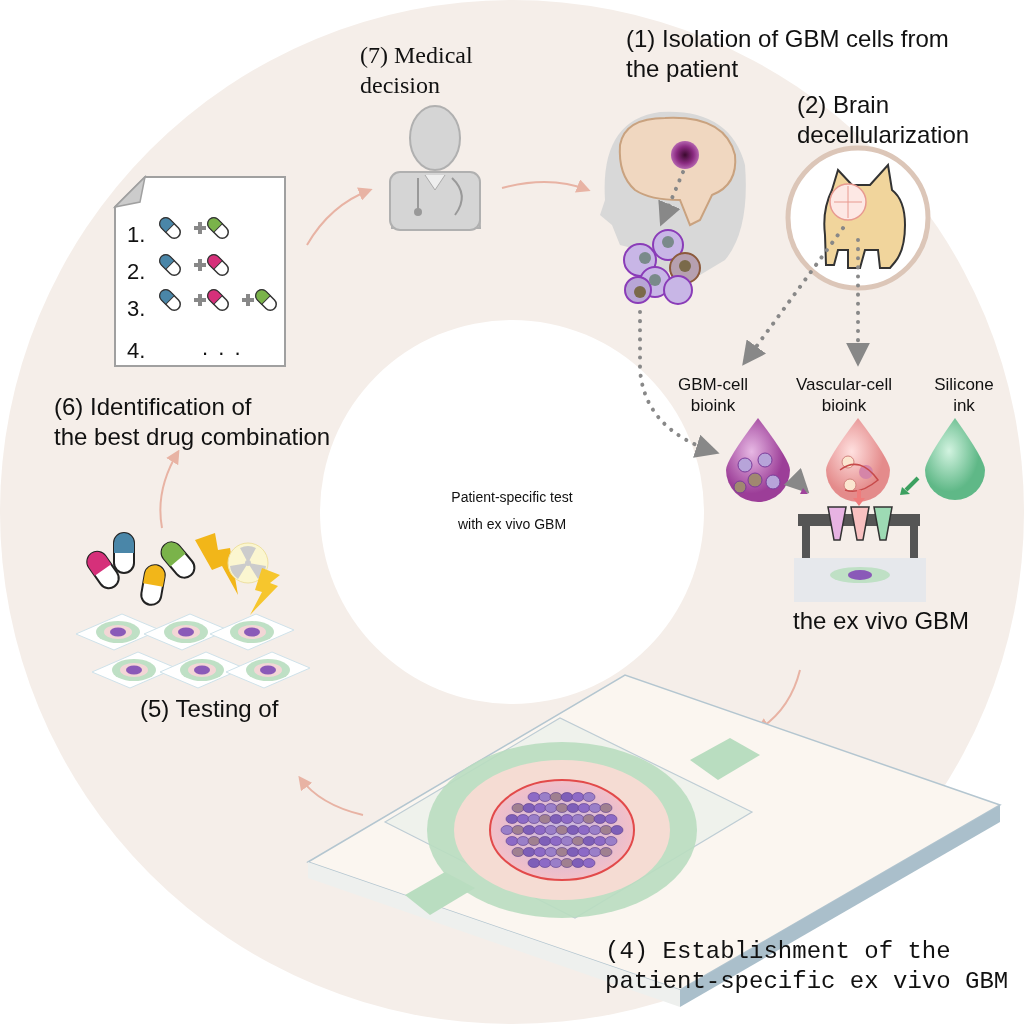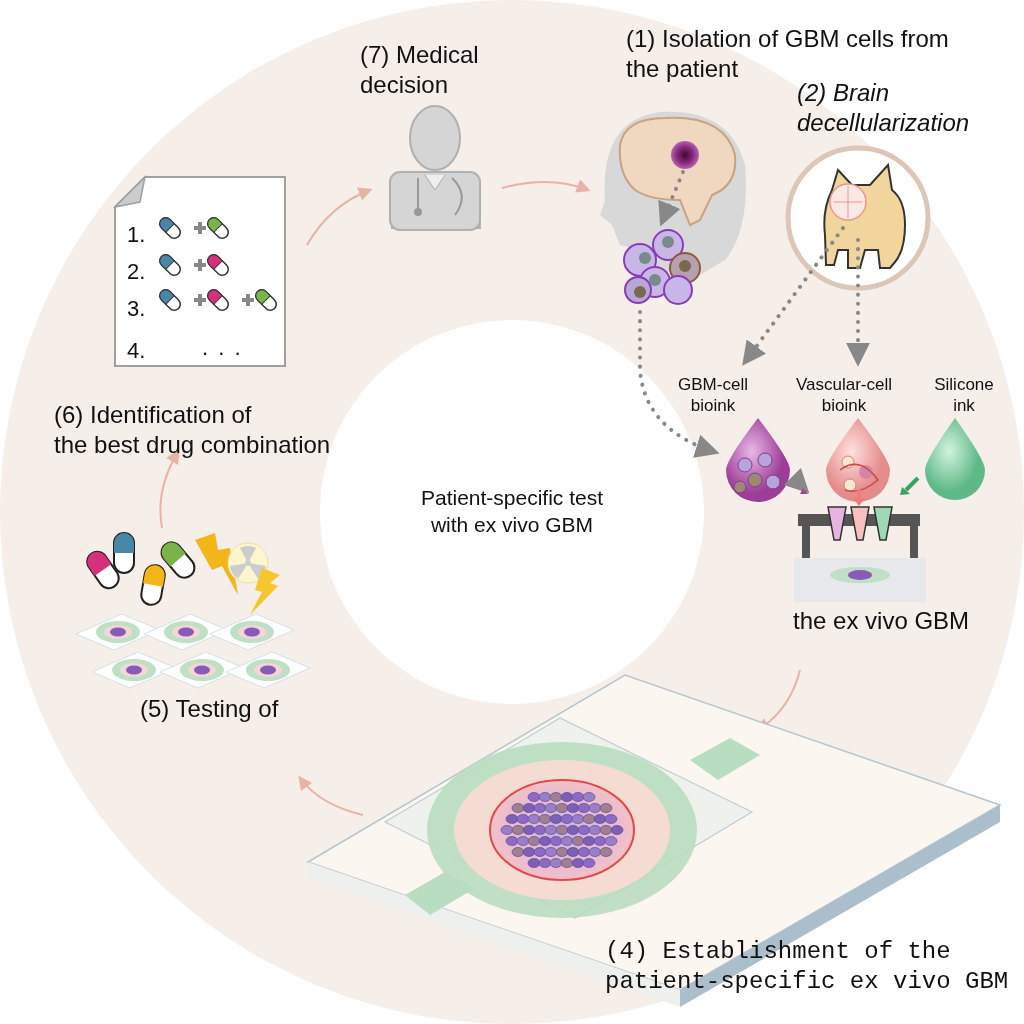--- a/index.html
+++ b/index.html
@@ -3,21 +3,21 @@
 <meta charset="utf-8">
 <style>
   html, body { margin:0; padding:0; background:#ffffff; }
   body { width:1024px; height:1024px; position:relative; overflow:hidden;
          font-family:"Liberation Sans", sans-serif; color:#111; }
   svg.stage { position:absolute; left:0; top:0; width:1024px; height:1024px; }
   .lbl { position:absolute; font-size:24px; line-height:30px; color:#111; white-space:nowrap; }
   .lbl span { display:block; }
   .small { font-size:17px; line-height:21px; text-align:center; }
   .center-lbl { position:absolute; left:332px; top:484px; width:360px; text-align:center;
-                font-size:21px; line-height:27px; }
+                font-size:14px; line-height:27px; }
   .doc-row { position:absolute; font-size:22px; line-height:24px; color:#111; }
 </style>
 </head>
 <body>
 
 <svg class="stage" viewBox="0 0 1024 1024">
   <defs>
     <marker id="arrowPink" viewBox="0 0 10 10" refX="8" refY="5" markerWidth="7" markerHeight="7" orient="auto">
       <path d="M0,0 L10,5 L0,10 z" fill="#e8b3a4"></path>
     </marker>
@@ -308,39 +308,39 @@
       <ellipse cx="0" cy="2" rx="14" ry="7" fill="#f3d6d6"></ellipse>
       <ellipse cx="0" cy="2" rx="8" ry="4.5" fill="#8a5ab8"></ellipse>
       </g>
     </g>
 </svg>
 
 <div class="lbl" style="left:626px; top:24px;">
   <span>(1) Isolation of GBM cells from</span>
   <span>the patient</span>
 </div>
-<div class="lbl" style="left:797px; top:78px;font-style:italic;">
+<div class="lbl" style="left:797px; top:90px;">
   <span>(2) Brain</span>
   <span>decellularization</span>
 </div>
 <div class="lbl" style="left:793px; top:606px;">
   <span>the ex vivo GBM</span>
 </div>
 <div class="lbl" style="left:605px; top:937px;font-family:Liberation Mono, monospace;">
   <span>(4) Establishment of the</span>
   <span>patient-specific ex vivo GBM</span>
 </div>
 <div class="lbl" style="left:140px; top:694px;">
   <span>(5) Testing of</span>
 </div>
-<div class="lbl" style="left:54px; top:400px;">
+<div class="lbl" style="left:54px; top:392px;">
   <span>(6) Identification of</span>
   <span>the best drug combination</span>
 </div>
-<div class="lbl" style="left:360px; top:40px;">
+<div class="lbl" style="left:360px; top:40px;font-family:Liberation Serif, serif;">
   <span>(7) Medical</span>
   <span>decision</span>
 </div>
 
 <div class="lbl small" style="left:678px; top:374px; width:70px;">
   <span>GBM-cell</span>
   <span>bioink</span>
 </div>
 <div class="lbl small" style="left:784px; top:374px; width:120px;">
   <span>Vascular-cell</span>

